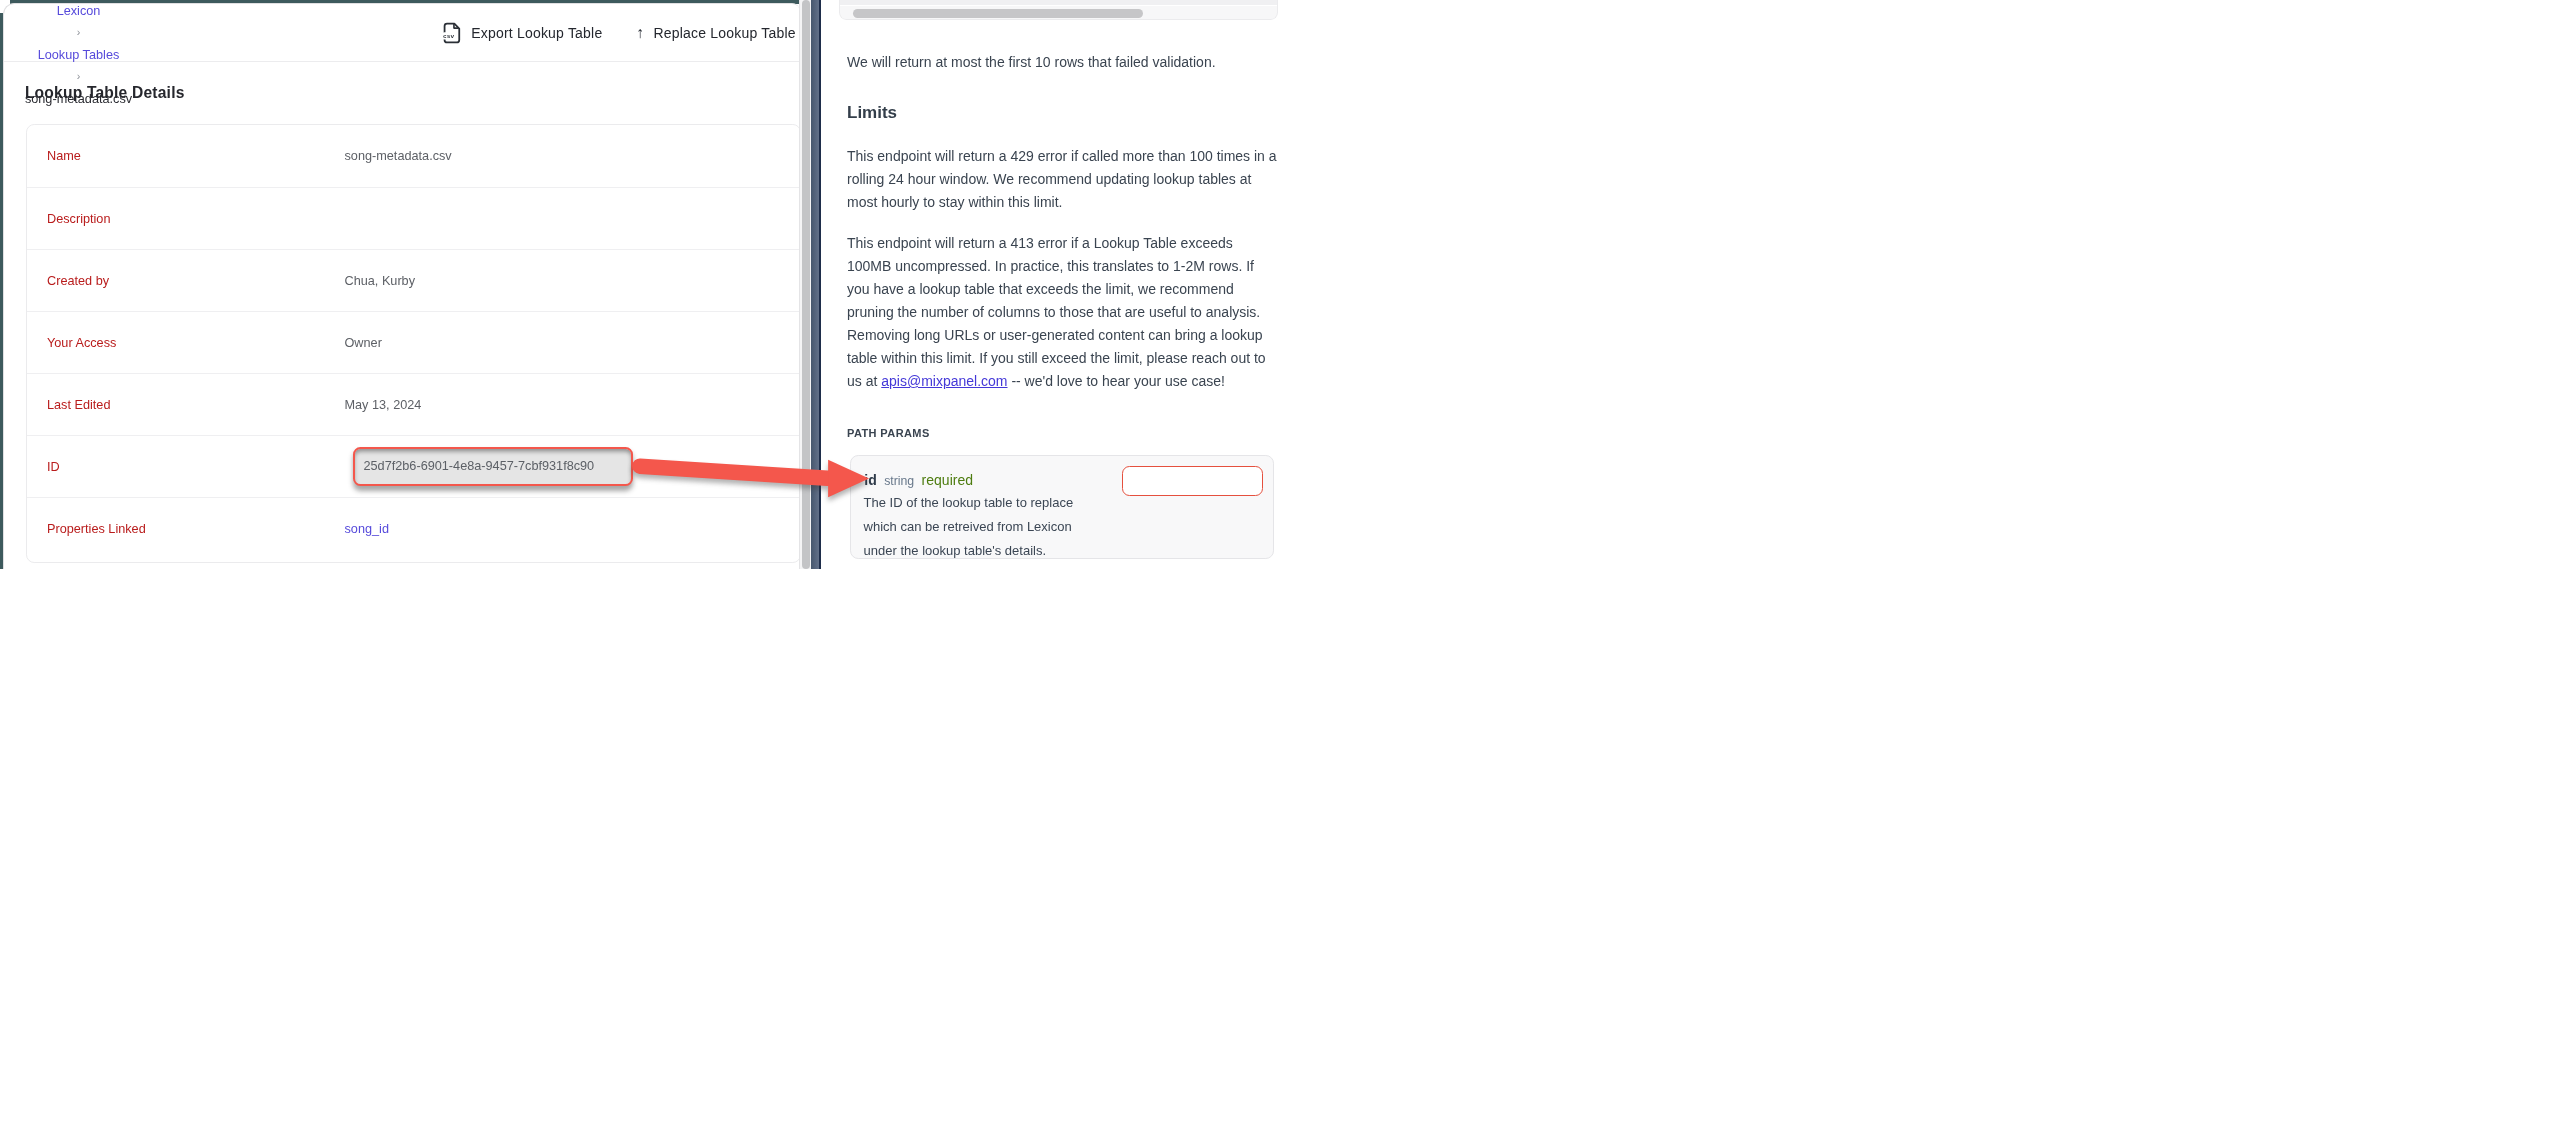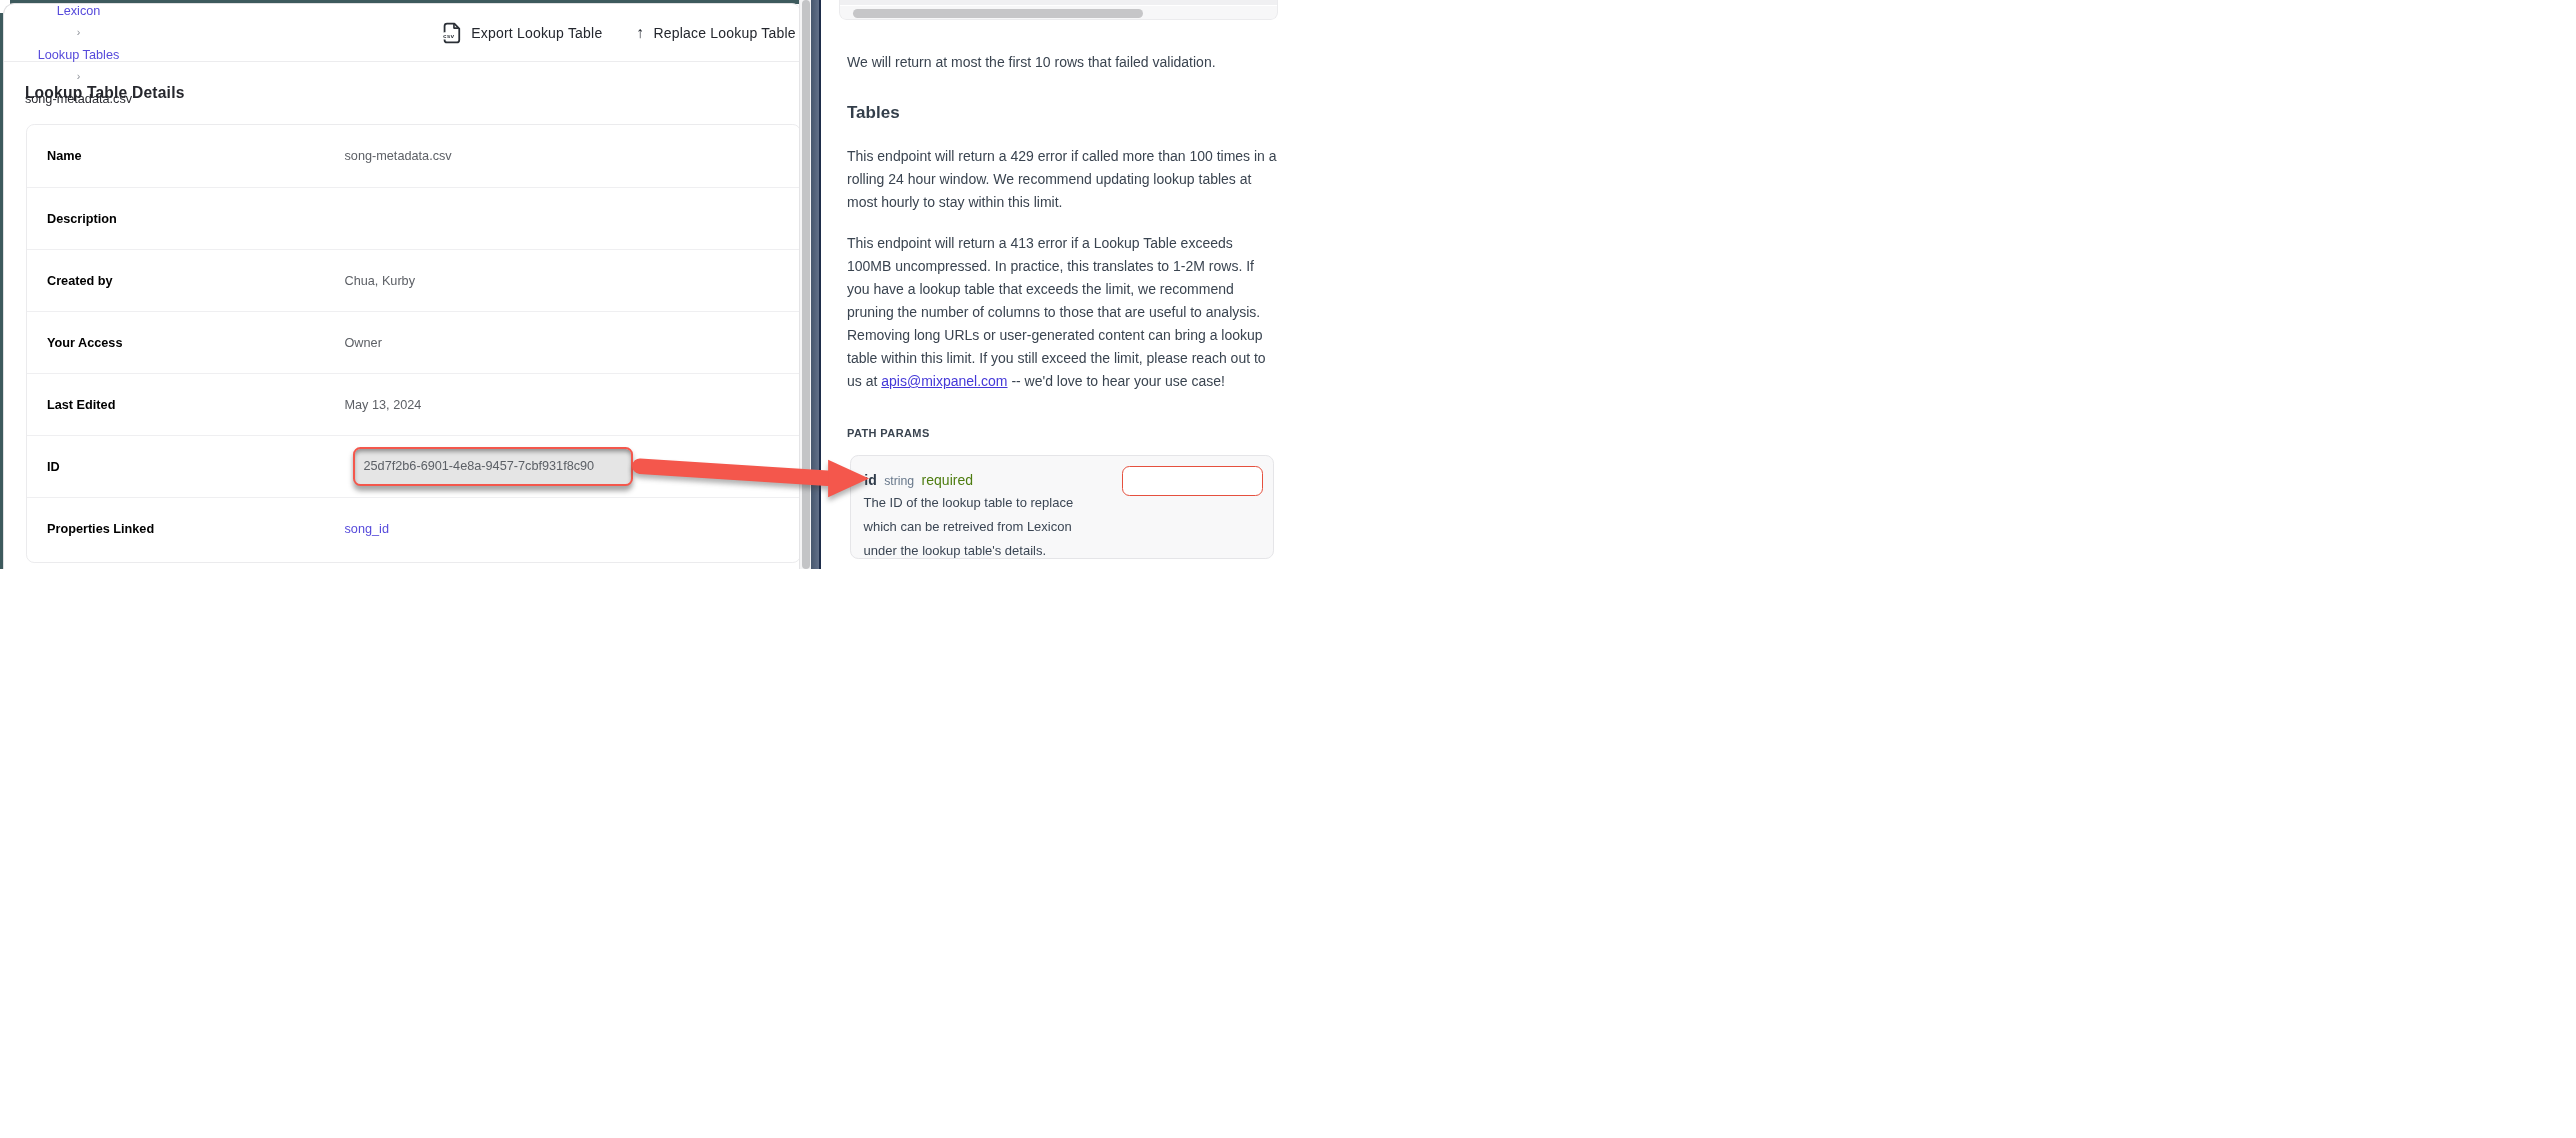--- a/index.html
+++ b/index.html
@@ -26,21 +26,21 @@
   .btn-export { left:438px; gap:10.7px; }
   .btn-replace { left:633px; gap:9px; }
   .up-arrow { font-size:15.6px; font-weight:400; color:#2a2f36; }
 
   .lp-title { position:absolute; left:21.4px; top:80px; font-size:15.6px; font-weight:700; color:#26272d; letter-spacing:0.2px; }
 
   .details-card { position:absolute; left:22px; top:120px; width:775px; height:439px;
                   border:0.8px solid #ebebed; border-radius:8.2px; background:#fff; }
   .d-row { position:relative; height:62px; display:flex; align-items:center; }
   .d-row + .d-row { border-top:0.8px solid #efeff1; }
-  .d-label { flex:0 0 318px; padding-left:20.5px; font-size:12.7px; font-weight:700; color:#000000; }
+  .d-label { flex:0 0 318px; padding-left:20.5px; font-size:12.7px; font-weight:400; color:#b91c1c; }
   .d-value { font-size:12.7px; color:#5d6066; }
   .d-link  { font-size:12.7px; color:#564adb; cursor:pointer; }
 
   .id-box { position:absolute; left:326px; top:10.7px; width:280px; height:39px; background:#e5e5e5;
             border:2.9px solid #f4574c; border-radius:7.4px; display:flex; align-items:center;
             box-shadow:0 4.1px 5.8px rgba(45,45,45,.42), inset 0 3.3px 4.1px -0.8px rgba(0,0,0,.38); z-index:3; }
   .id-box span { padding-left:9px; font-size:12.7px; color:#5c6066; white-space:nowrap; }
 
   
   .v-scroll { position:absolute; left:799px; top:0; width:11.5px; height:569px; background:#f4f4f5;
@@ -174,21 +174,21 @@
 
   <div class="right-panel">
 
     <div class="h-scroll">
       <div class="h-thumb"></div>
     </div>
 
     <div class="rp-content">
       <p class="rp-intro">We will return at most the first 10 rows that failed validation.</p>
 
-      <h2 class="rp-limits">Tables</h2>
+      <h2 class="rp-limits">Limits</h2>
 
       <p class="rp-p1">This endpoint will return a 429 error if called more than 100 times in a rolling 24 hour window. We recommend updating lookup tables at most hourly to stay within this limit.</p>
 
       <p class="rp-p2"><span>This endpoint will return a 413 error if a Lookup Table exceeds 100MB uncompressed. In practice, this translates to 1-2M rows. If you have a lookup table that exceeds the limit, we recommend pruning the number of columns to those that are useful to analysis. Removing long URLs or user-generated content can bring a lookup table within this limit. If you still exceed the limit, please reach out to us at </span><span class="rp-link">apis@mixpanel.com</span><span> -- we'd love to hear your use case!</span></p>
 
       <div class="rp-path-params">PATH PARAMS</div>
 
       <div class="param-card">
         <div class="param-head">
           <span class="p-name">id</span>

